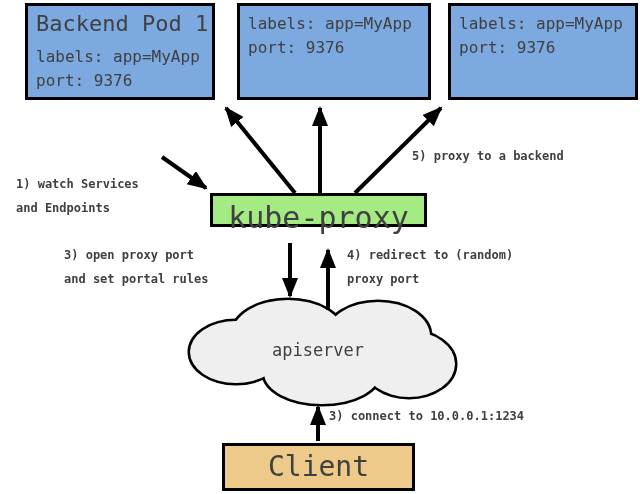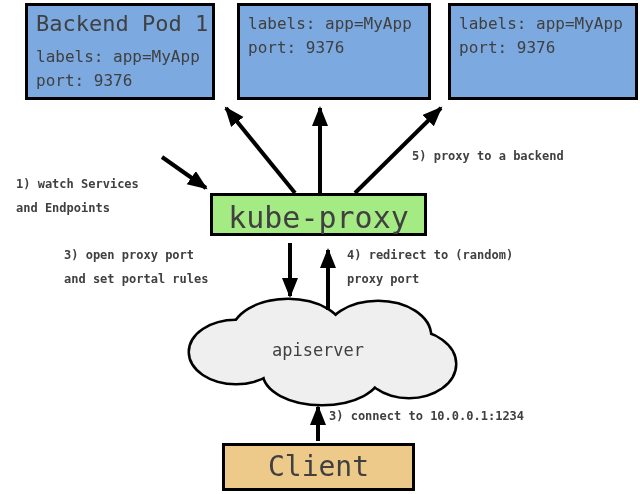--- a/index.html
+++ b/index.html
@@ -31,21 +31,21 @@
   .pod-meta.first { margin-top: 6px; }
 
   .node-label {
     display: block;
     width: 100%;
     text-align: center;
     white-space: nowrap;
   }
   .apiserver { left: 3px; top: 113px; width: 160px; height: 49px; background: var(--apiserver-fill); }
   .apiserver .node-label { font-size: 27px; line-height: 43px; }
-  .kube-proxy { left: 210px; top: 193px; width: 217px; height: 43px; background: var(--kube-proxy-fill); }
+  .kube-proxy { left: 210px; top: 193px; width: 217px; height: 34px; background: var(--kube-proxy-fill); }
   .kube-proxy .node-label { font-size: 30px; line-height: 44px; }
   .client { left: 222px; top: 443px; width: 193px; height: 48px; background: var(--client-fill); }
   .client .node-label { font-size: 28px; line-height: 42px; }
 
   .annotation {
     position: absolute;
     font-weight: bold;
     font-size: 12px;
     line-height: 24px;
     white-space: pre-line;

